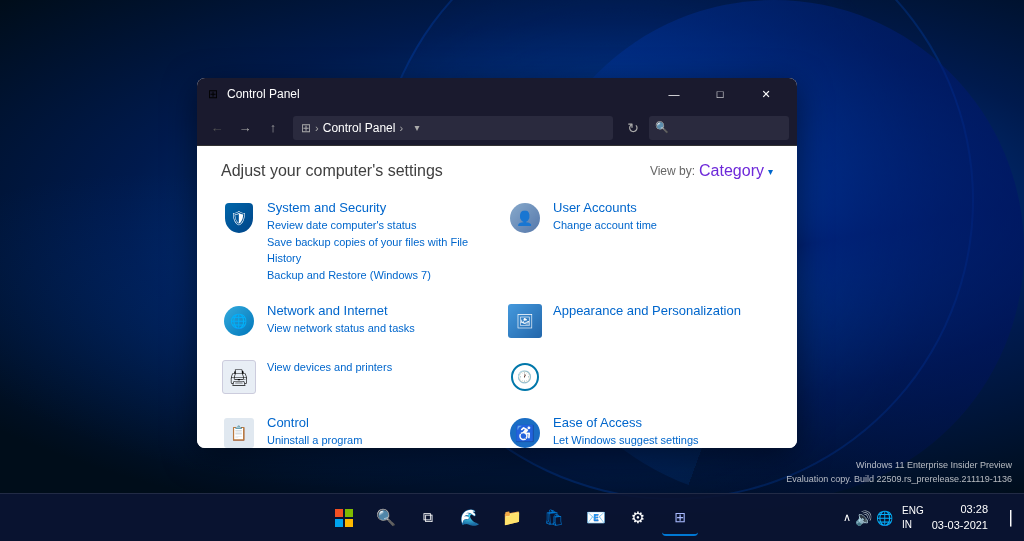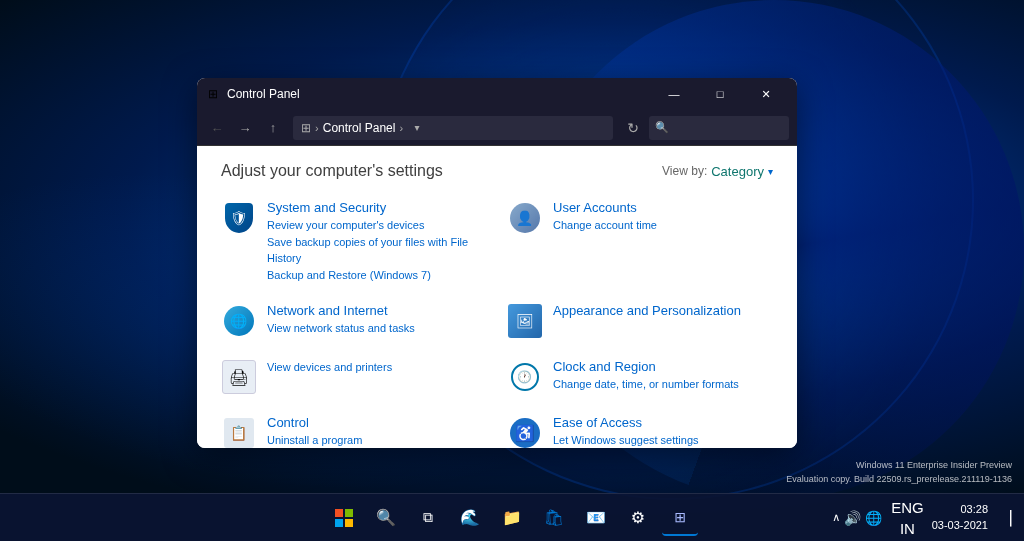--- a/index.html
+++ b/index.html
@@ -260,23 +260,23 @@
       display: flex;
       align-items: center;
       gap: 4px;
       font-size: 12px;
       color: #333;
     }
 
     .view-by-label { color: #666; }
 
     .view-by-value {
-      color: #0f766e;
-      cursor: pointer;
-      font-size: 13px;
+      color: #6d28d9;
+      cursor: pointer;
+      font-size: 16px;
     }
 
     .categories-grid {
       display: grid;
       grid-template-columns: 1fr 1fr;
       gap: 8px 20px;
     }
 
     .category-item {
       display: flex;
@@ -415,21 +415,21 @@
     </div>
 
     <div class="categories-grid">
 
       <div class="category-item">
         <div class="cat-icon">
           <div class="icon-shield">🛡</div>
         </div>
         <div class="cat-info">
           <div class="cat-title">System and Security</div>
-          <span class="cat-link">Review your computer's devices</span>
+          <span class="cat-link">Review date computer's status</span>
           <span class="cat-link">Save backup copies of your files with File History</span>
           <span class="cat-link">Backup and Restore (Windows 7)</span>
         </div>
       </div>
 
       <div class="category-item">
         <div class="cat-icon">
           <div class="icon-user">👤</div>
         </div>
         <div class="cat-info">
@@ -462,24 +462,20 @@
           <div style="width:34px;height:34px;background:#e8eef5;border:1px solid #ccd;border-radius:3px;display:flex;align-items:center;justify-content:center;font-size:16px;">🖨</div>
         </div>
         <div class="cat-info">
           <span class="cat-link">View devices and printers</span>
         </div>
       </div>
 
       <div class="category-item">
         <div class="cat-icon">
           <div class="icon-clock">🕐</div>
-        </div>
-        <div class="cat-info">
-          <div class="cat-title">Clock and Region</div>
-          <span class="cat-link">Change date, time, or number formats</span>
         </div>
       </div>
 
       <div class="category-item">
         <div class="cat-icon">
           <div class="icon-programs">📋</div>
         </div>
         <div class="cat-info">
           <div class="cat-title">Control</div>
           <span class="cat-link">Uninstall a program</span>
@@ -527,21 +523,21 @@
     <div class="taskbar-icon" style="color:white;font-size:16px;">⚙</div>
     <div class="taskbar-icon" style="color:#aabbff;font-size:14px;border-bottom:2px solid #0078d4;">⊞</div>
   </div>
 
   <div class="taskbar-right">
     <div class="tray-icons">
       <span style="color:white;font-size:11px;cursor:pointer;">∧</span>
       <span style="color:white;font-size:14px;cursor:pointer;">🔊</span>
       <span style="color:white;font-size:14px;cursor:pointer;">🌐</span>
     </div>
-    <div style="color:white;font-size:15px;text-align:center;line-height:1.4;cursor:pointer;">
+    <div style="color:white;font-size:10px;line-height:1.4;cursor:pointer;">
       <div>ENG</div>
       <div>IN</div>
     </div>
     <div class="clock-tray">
       <div>03:28</div>
       <div>03-03-2021</div>
     </div>
     <div style="color:white;font-size:14px;width:20px;height:32px;display:flex;align-items:center;justify-content:center;cursor:pointer;">▕</div>
   </div>
 </div>

